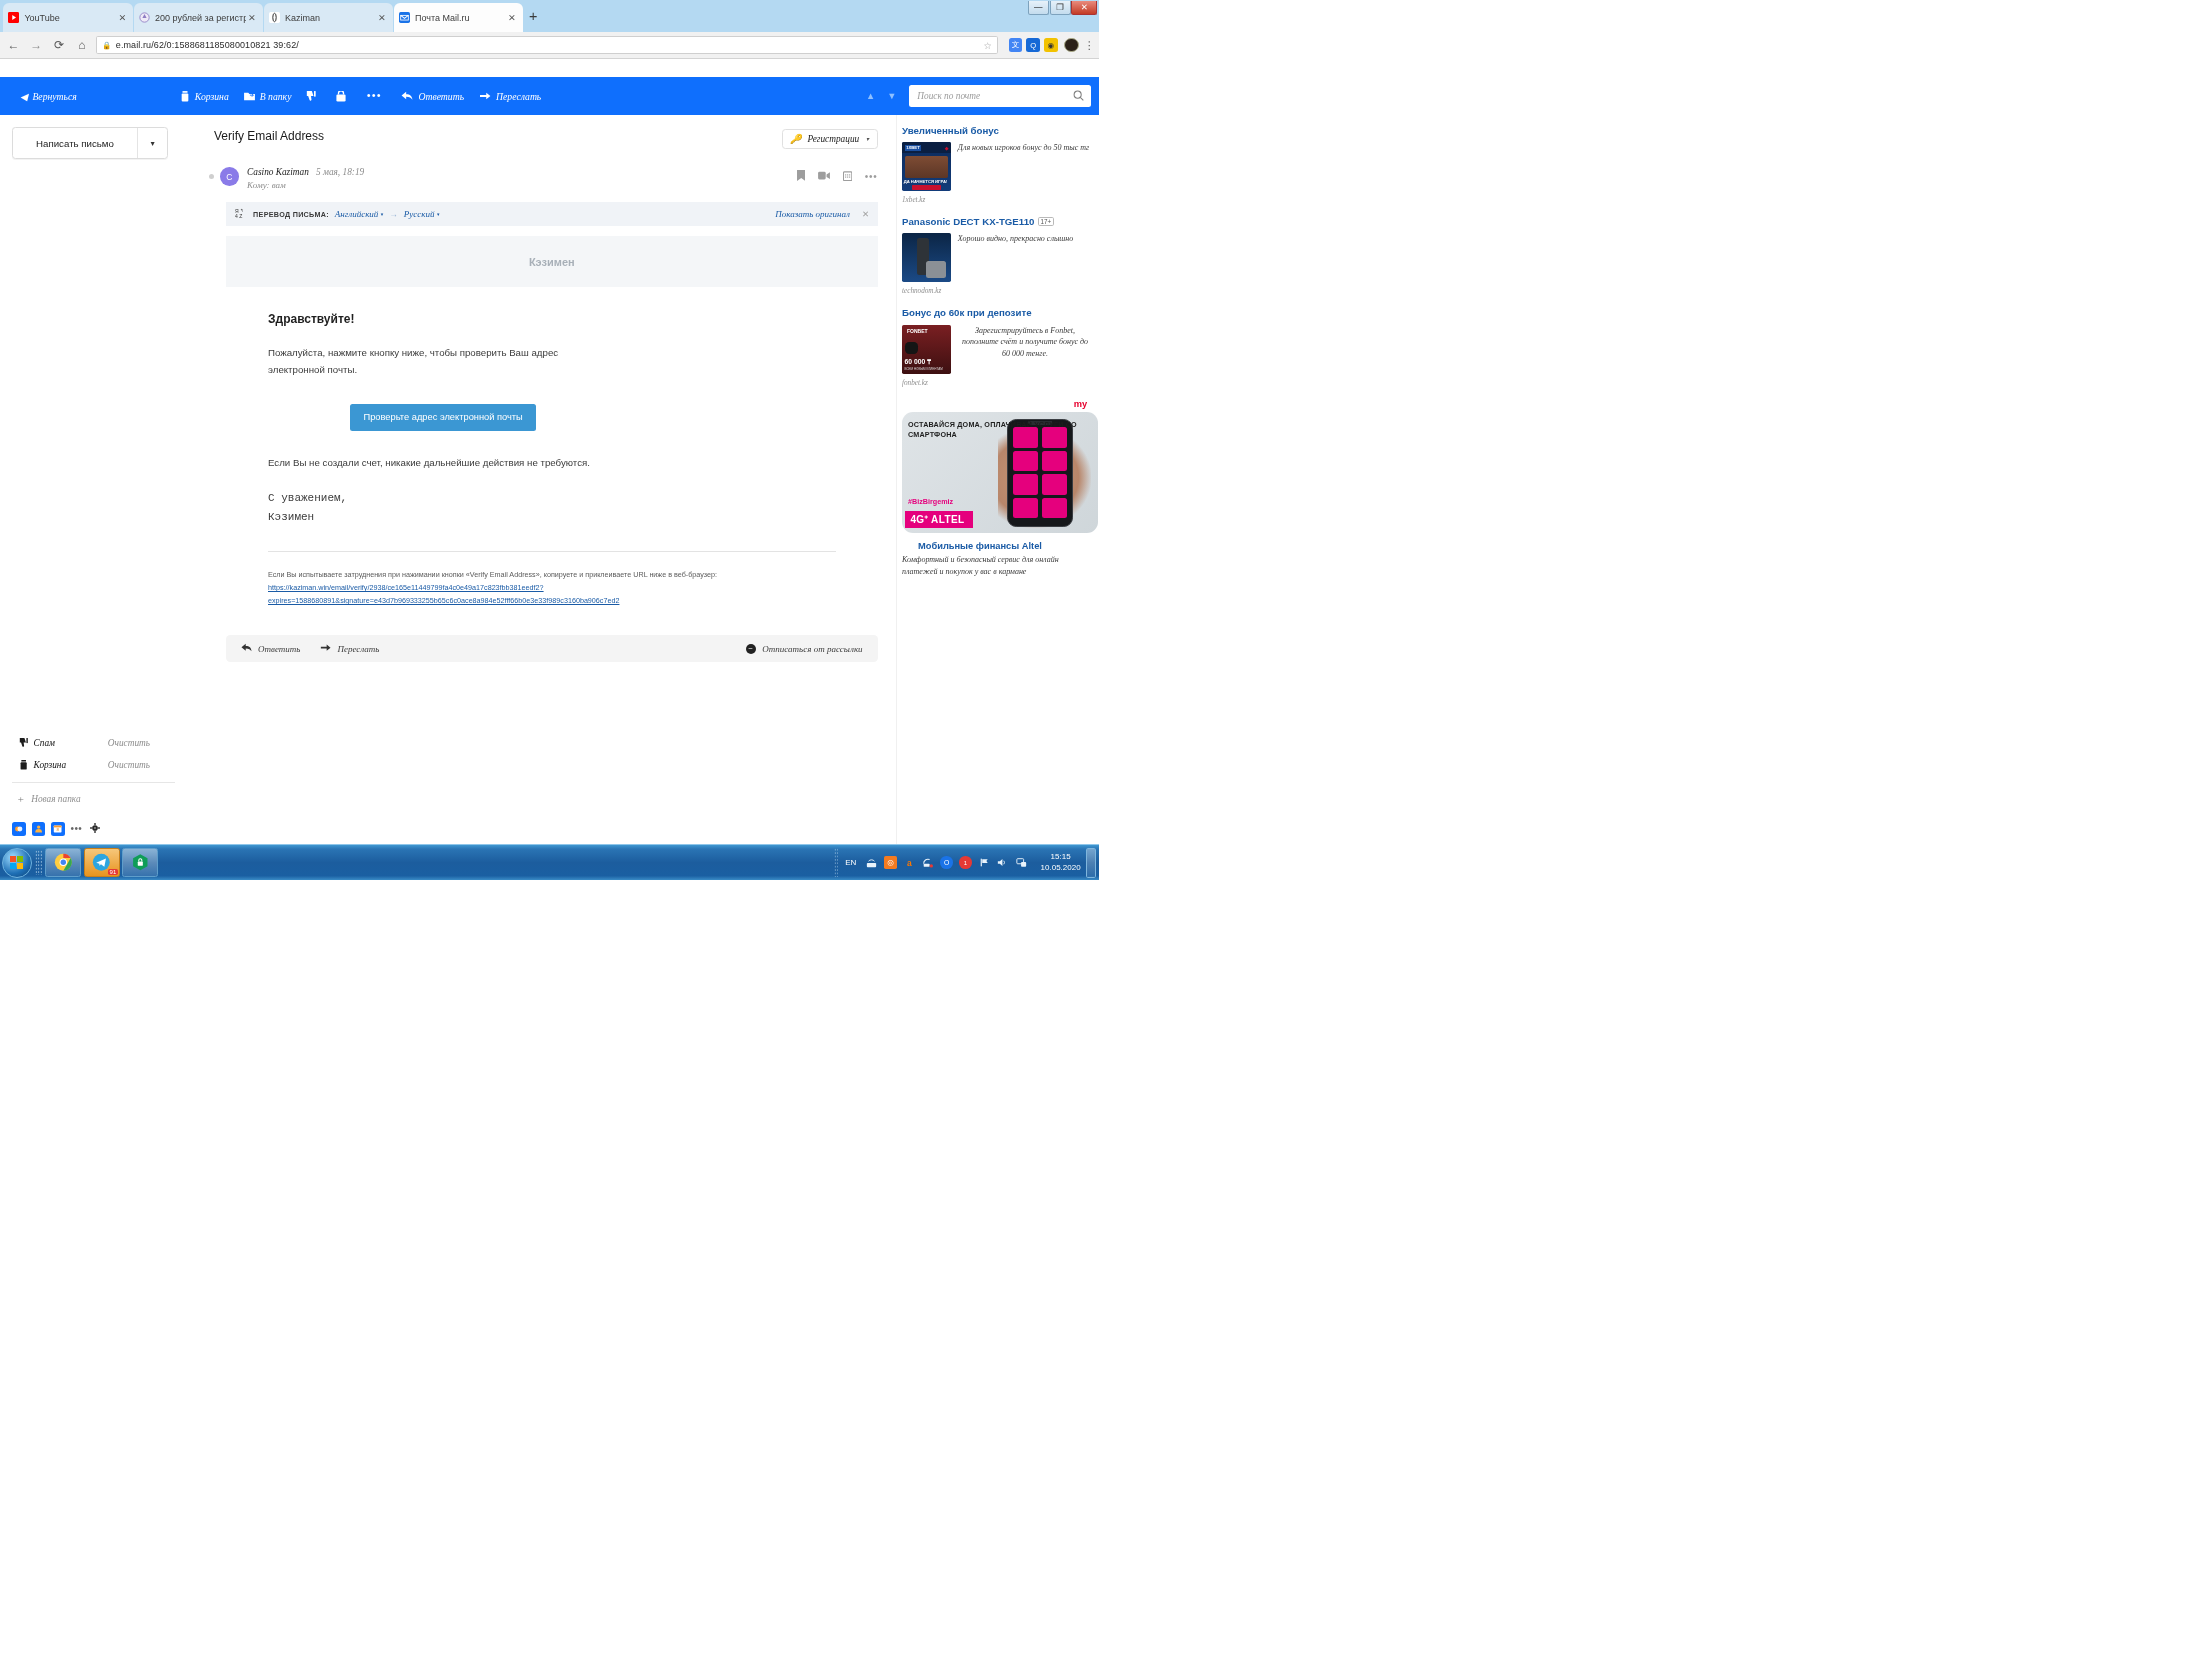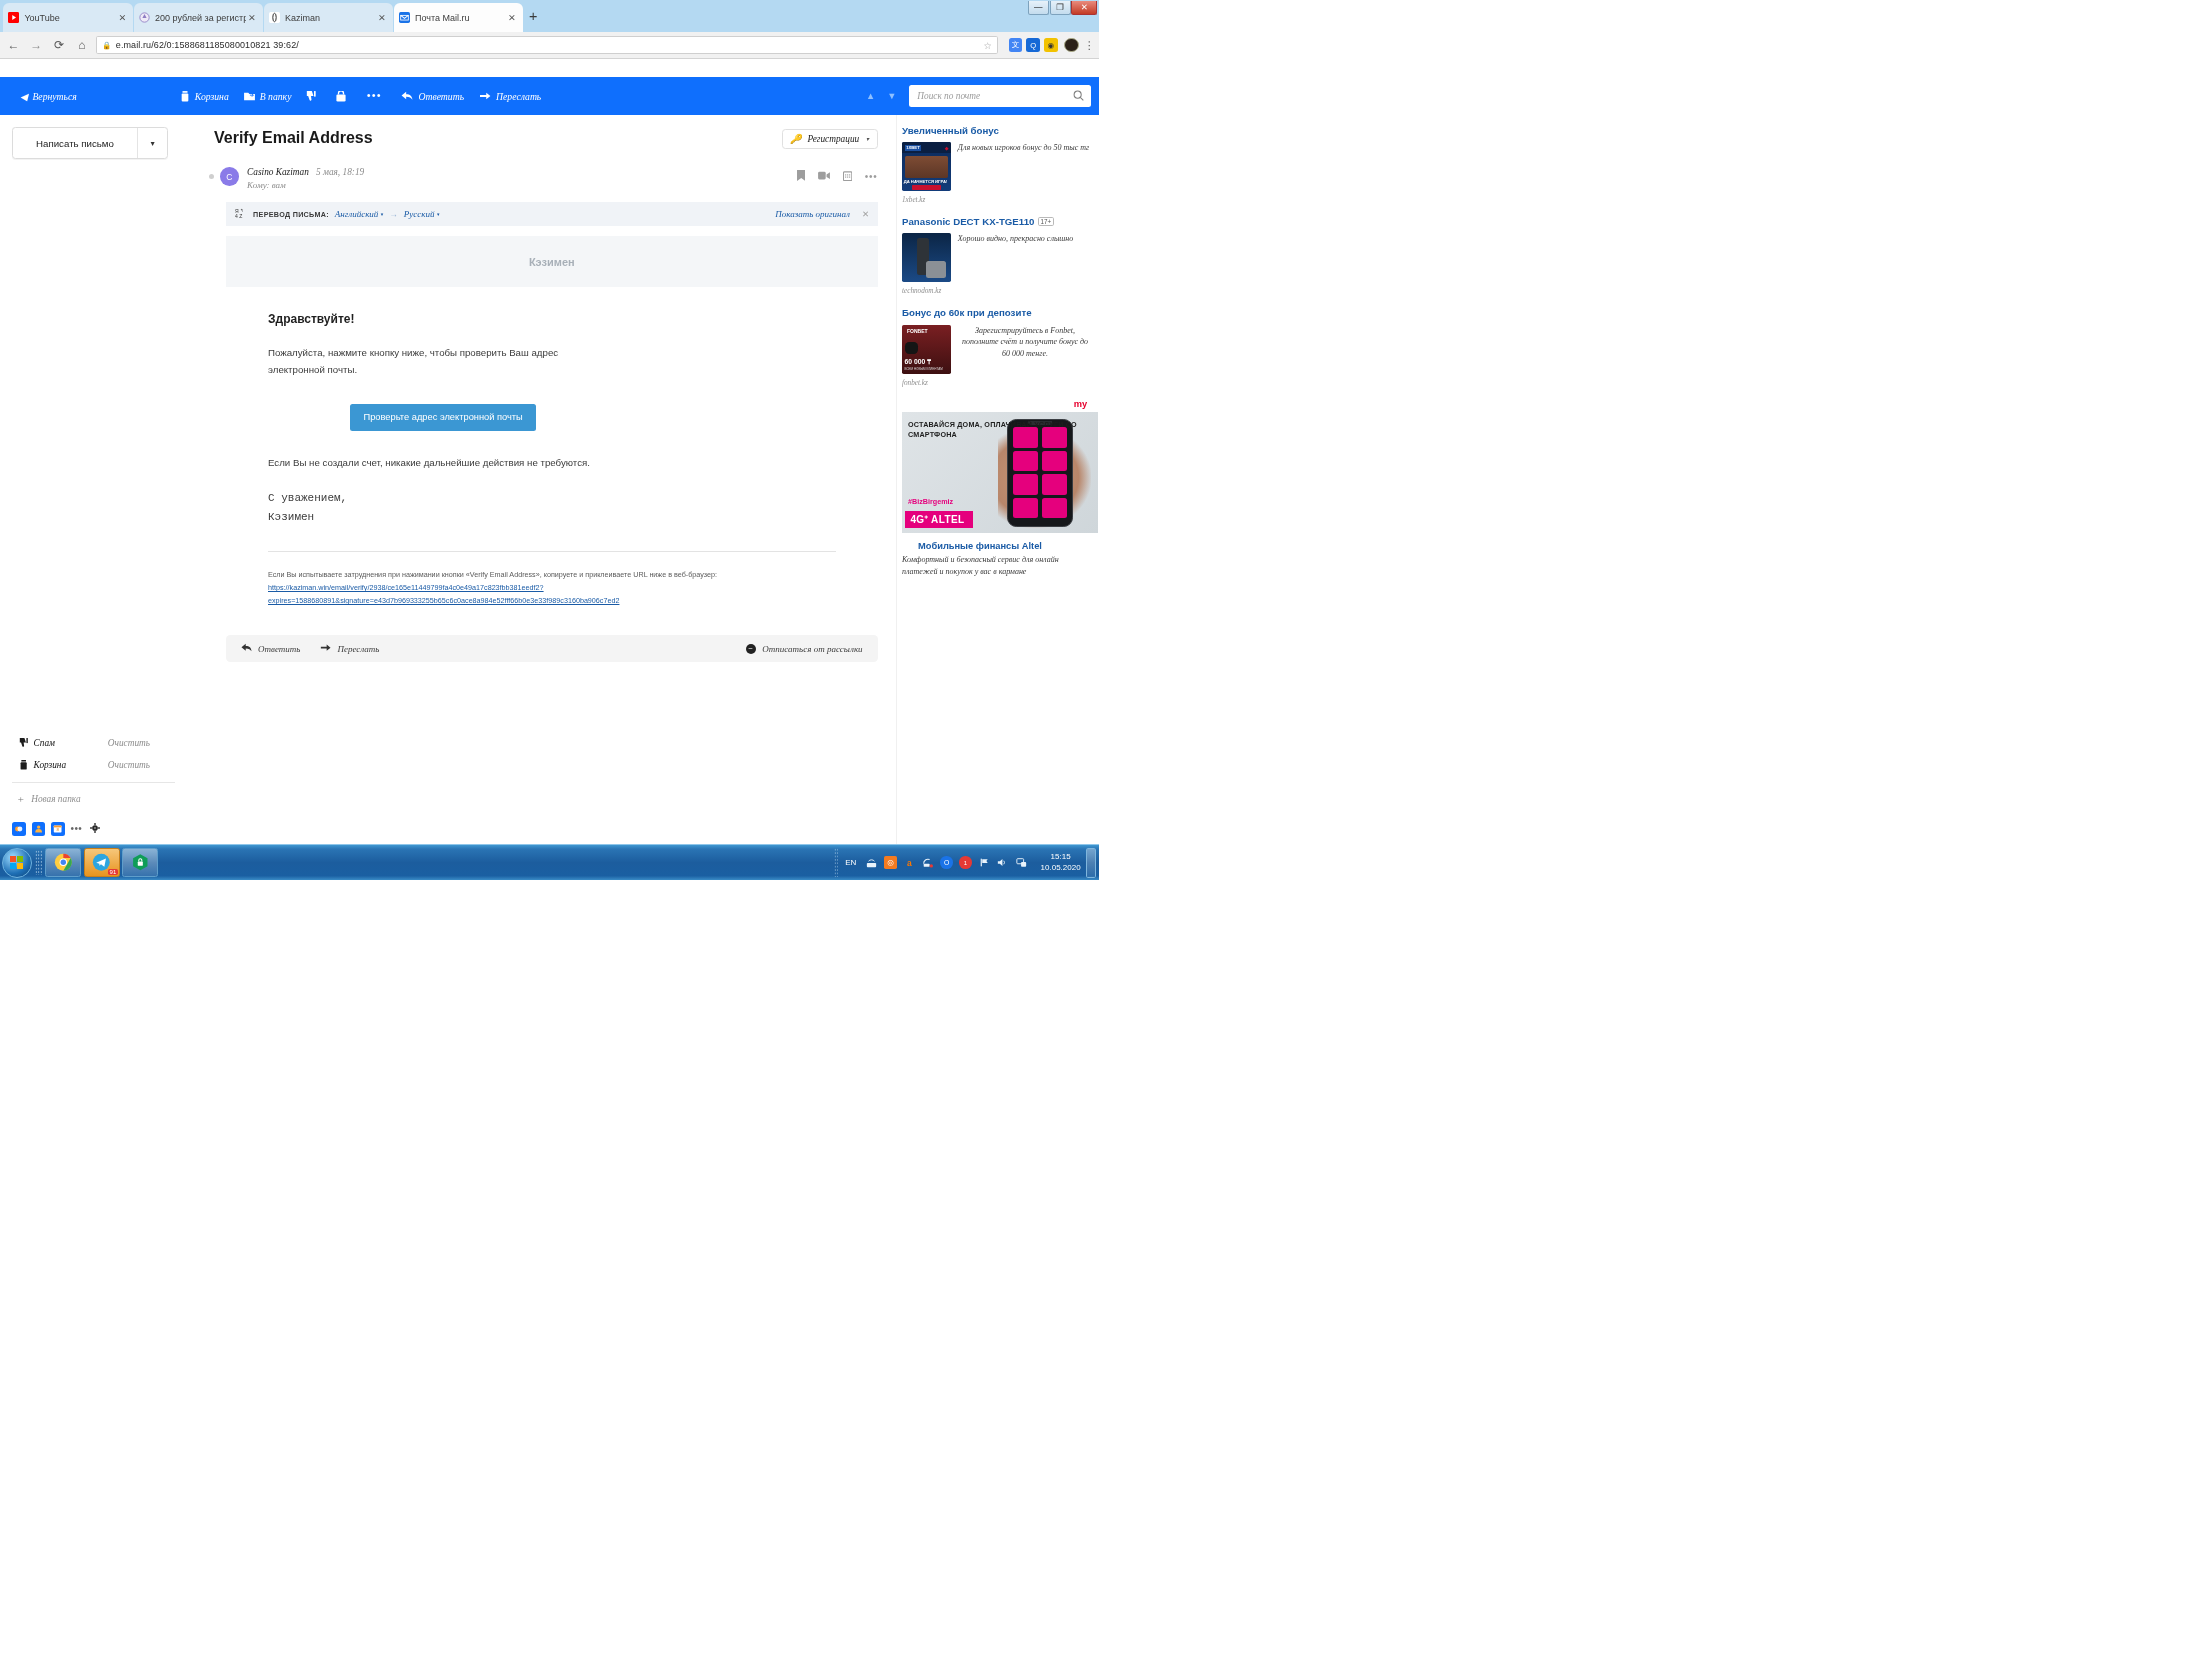--- a/index.html
+++ b/index.html
@@ -100,21 +100,21 @@
   .newfolder .plus { margin-right:6.8px; font-size:11px; color:#7a7a7a; }
   .appicons { display:flex; align-items:center; padding-left:12px; margin-top:13.5px; }
   .appicon { width:13.5px; height:13.5px; border-radius:2.5px; margin-right:6px; display:flex;
              align-items:center; justify-content:center; font-size:6.8px; color:#fff; }
   .appdots { color:#666; font-size:10px; letter-spacing:0.4px; margin-right:7.6px; }
   .appgear { color:#333; font-size:10px; }
 
   
   .msgcol { flex:1 1 auto; position:relative; padding:0 15px 0 15px; }
   .msghead { display:flex; align-items:flex-start; padding:13.5px 3.4px 0 5px; }
-  .msgsubject { font-size:16px; font-weight:bold; color:#1a1a1a;text-align:right; }
+  .msgsubject { font-size:12px; font-weight:normal; color:#1a1a1a;text-align:right; }
   .regbtn { margin-left:auto; display:flex; align-items:center; border:0.8px solid #e0e0e0; border-radius:3.4px;
             height:20px; padding:0 7.6px; font-family:"Liberation Serif",serif; font-style:italic;
             font-size:9.3px; color:#222; background:#fff; }
   .regbtn .key { color:#f5a623; margin-right:5px; font-size:9.3px; }
   .regbtn .car { margin-left:6.8px; font-size:6px; color:#555; }
 
   .senderrow { display:flex; align-items:center; padding:14.4px 3.4px 0 0; }
   .unreaddot { width:5px; height:5px; border-radius:50%; background:#cfcfcf; margin:0 6px 0 0; flex:0 0 5px;}
   .avatar { width:18.6px; height:18.6px; border-radius:50%; background:#8a7be8;
             color:#fff; font-size:8.5px; display:flex; align-items:center; justify-content:center;
@@ -167,21 +167,21 @@
   .adtitle { color:#1a5ba6; font-size:9.7px; font-weight:bold; line-height:1.25; margin:3.4px 0 5px 0; }
   .adtitle .age { border:0.8px solid #b9b9b9; color:#555; font-size:6.3px; font-weight:normal;
                   padding:0 1.7px; border-radius:1.7px; margin-left:3.4px; vertical-align:1.7px;}
   .adrow { display:flex; gap:6.8px;text-align:center; }
   .adthumb { width:49px; height:49px; flex:0 0 49px; border-radius:1.7px; overflow:hidden; position:relative; }
   .adtext { font-family:"Liberation Serif",serif; font-style:italic; font-size:8px; color:#3a3a3a;
             line-height:1.45; }
   .addomain { font-family:"Liberation Serif",serif; font-style:italic; font-size:7.2px; color:#8e8e8e;
               margin:5px 0 12px 0; }
   .mylogo { text-align:right; color:#e6002d; font-size:9.3px; font-weight:bold; padding-right:5px; margin-bottom:3.4px;}
-  .banner { width:196px; height:121px; position:relative; overflow:hidden; border-radius:0;
+  .banner { width:196px; height:121px; position:relative; overflow:hidden; border-radius:11px;
             background:linear-gradient(135deg,#dfe4e7,#cfd6da); }
   .bantext { position:absolute; left:6px; top:8.5px; color:#1d1d1d; font-size:7.2px; font-weight:bold;
              line-height:1.35; letter-spacing:0.2px; }
   .banhash { position:absolute; left:6px; bottom:27px; color:#e5007d; font-size:7.2px; font-weight:bold; }
   .banlogo { position:absolute; left:3.4px; bottom:5px; background:#e5007d; color:#fff; font-size:10px;
              font-weight:bold; padding:1.7px 8.5px 1.7px 5px; letter-spacing:0.4px; }
   .phone { position:absolute; right:25px; top:6.8px; width:66px; height:108px; background:#16181b;
            border-radius:9.3px; border:1.7px solid #3a3d42; }
   .phonegrid { position:absolute; inset:7.6px 5px; display:grid; grid-template-columns:1fr 1fr;
                grid-template-rows:repeat(4,1fr); gap:3.4px; }

